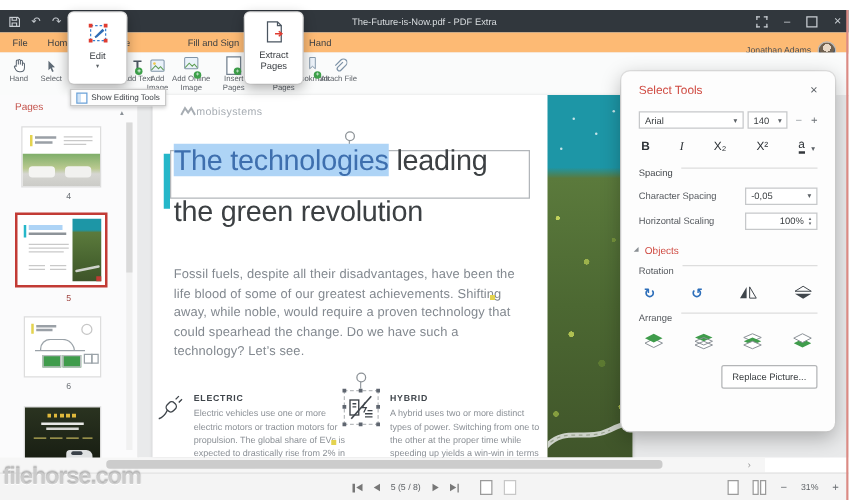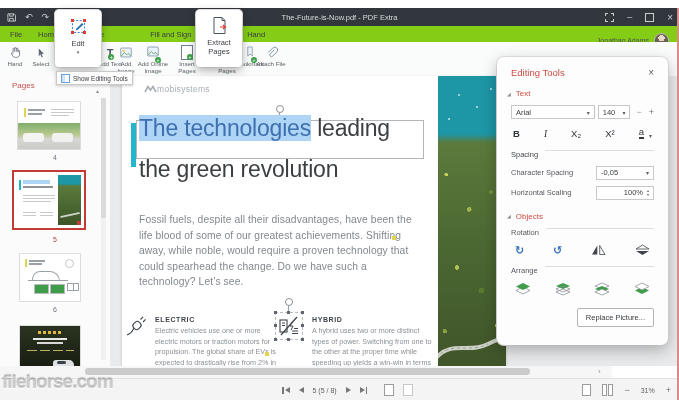--- a/index.html
+++ b/index.html
@@ -6,21 +6,21 @@
   #stage{position:relative;width:679px;height:400px;background:#fff;overflow:hidden;
          font-family:"Liberation Sans","DejaVu Sans",sans-serif;-webkit-font-smoothing:antialiased}
   .abs{position:absolute}
   
   .titlebar{left:0;top:8px;width:679px;height:18px;background:#31373d;display:flex;align-items:center}
   .tb-icons{display:flex;gap:9px;margin-left:7px;align-items:center;color:#c9ced3;font-size:9px}
   .tb-title{position:absolute;left:0;right:0;text-align:center;color:#d8dcdf;font-size:7.5px}
   .tb-ctrls{position:absolute;right:6px;top:0;height:18px;display:flex;gap:13px;align-items:center;color:#c9ced3;font-size:9px}
   .sq{width:7px;height:7px;border:1px solid #c9ced3;display:inline-block}
   
-  .menubar{left:0;top:26px;width:679px;height:16px;background:#84cc16;display:flex;align-items:center;border-bottom:1px solid #ececec}
+  .menubar{left:0;top:26px;width:679px;height:16px;background:#fdba74;display:flex;align-items:center;border-bottom:1px solid #ececec}
   .menu-item{font-size:7.5px;color:#3c4043;padding:0 8px}
   .userchip{position:absolute;right:10px;top:33px;display:flex;align-items:center;gap:5px;font-size:7px;color:#4a4f54}
   .avatar{width:13px;height:13px;border-radius:50%;border:1px solid #b9b9b9;
           background:radial-gradient(circle at 50% 32%,#e8d8c6 0 28%,#6f6151 29% 55%,#49545f 56%)}
   
   .ribbon{left:0;top:42px;width:679px;height:34px;background:#fafbfb;border-bottom:1px solid #e2e3e4}
   .rbtn{position:absolute;top:3px;text-align:center}
   .rbtn .ric{height:15px;display:flex;align-items:center;justify-content:center;position:relative}
   .rbtn .rlb{font-size:6.2px;line-height:1.12;color:#5d6268;margin-top:1px}
   .badge{position:absolute;right:-1px;bottom:-1px;width:6px;height:6px;border-radius:50%;background:#3da04a;
@@ -353,28 +353,24 @@
         <svg width="68" height="60" viewBox="0 0 68 60" style="position:absolute;left:0;top:230px">
           <path d="M-2 52 C 14 34 30 48 50 38 C 58 34 64 32 70 32" fill="none" stroke="#cdd2c9" stroke-width="4"></path>
           <path d="M-2 52 C 14 34 30 48 50 38" fill="none" stroke="#9aa390" stroke-width="1" stroke-dasharray="3 3"></path>
         </svg>
       </div>
     </div>
   </div>
 
   <div class="abs panel">
     <div class="p-title">
-      <span>Editing Tools</span>
+      <span>Select Tools</span>
       <span class="p-x">×</span>
     </div>
 
-    <div class="p-sec">
-        <span class="p-tri">◢</span>
-        <span>Text</span>
-      </div>
 
     <div class="rowf">
       <div class="box" style="width:88px">
           <span>Arial</span>
           <span class="caret">▾</span>
         </div>
       <div class="box" style="width:34px;margin-left:3px">
           <span>140</span>
           <span class="caret">▾</span>
         </div>

